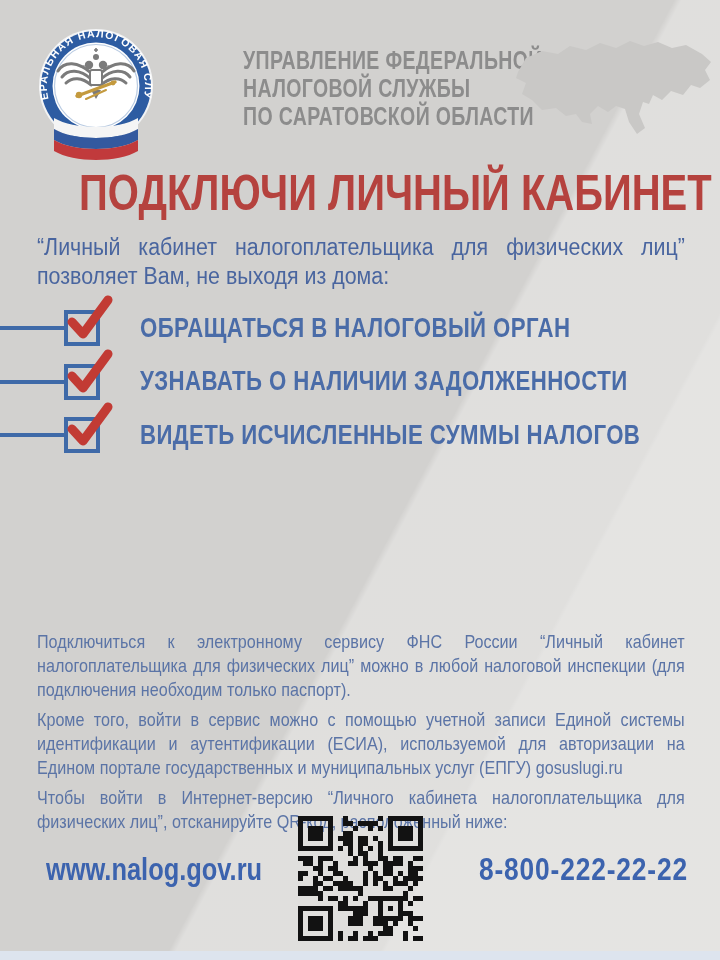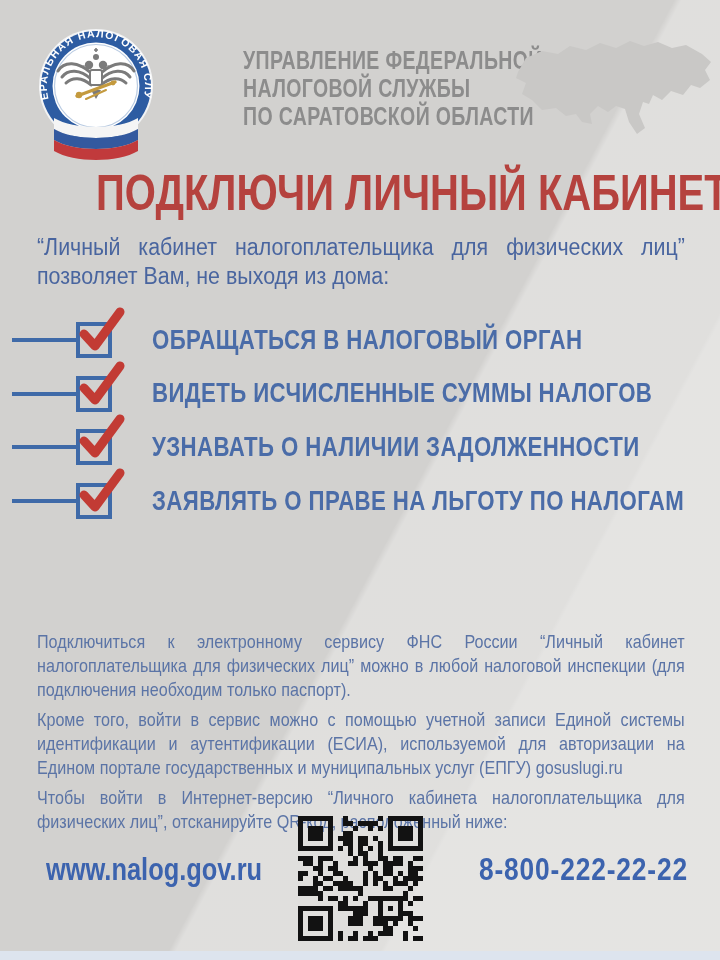--- a/index.html
+++ b/index.html
@@ -17,33 +17,33 @@
 
   .org{position:absolute; left:208px; top:46px;margin-left:35px;}
   .org .line{
     display:block; font-size:26px; font-weight:bold; color:#8c8c8c;
     line-height:28px; letter-spacing:.5px; white-space:nowrap;
     transform:scaleX(.75); transform-origin:left center;
   }
 
   .map{position:absolute; left:512px; top:38px; width:202px; height:100px;}
 
-  .title{position:absolute; left:17px; right:0; top:166px; margin:0; text-align:center; line-height:54px;}
+  .title{position:absolute; left:0; right:0; top:166px; margin:0; text-align:center; line-height:54px;}
   .title span{
     display:inline-block; font-size:50px; font-weight:bold; color:#b5423e;
     white-space:nowrap; transform:scaleX(.8); transform-origin:center;
   }
 
   .intro{
     position:absolute; left:37px; top:233px; width:712px; margin:0;
     font-size:23.5px; line-height:28.5px; color:#49659f; text-align:justify;
     transform:scaleX(.91); transform-origin:left top;
   }
 
-  .checklist{position:absolute; left:0; right:0; top:300px; margin:12px; padding:0; list-style:none;}
+  .checklist{position:absolute; left:0; right:0; top:300px; margin:0; padding:0; list-style:none;}
   .row{position:relative; height:53.6px;}
   .rule{position:absolute; left:0; top:26px; width:66px; height:4px; background:#3f6aa8;}
   .box{position:absolute; left:64px; top:10px; width:28px; height:28px; border:4px solid #3f6aa8; background:transparent;}
   .check{position:absolute; left:64px; top:-6px; width:50px; height:50px;}
   .label{
     position:absolute; left:140px; top:50%; white-space:nowrap;
     transform:translateY(-50%) scaleX(.78); transform-origin:left center;
     font-size:28.5px; font-weight:bold; color:#4a6ca8; letter-spacing:.5px;
   }
 
@@ -145,37 +145,29 @@
           <path d="M8 28 L19 40 L44 6" fill="none" stroke="#c23b34" stroke-width="9" stroke-linecap="round" stroke-linejoin="round"></path>
         </svg>
       <span class="label">ОБРАЩАТЬСЯ В НАЛОГОВЫЙ ОРГАН</span>
     </li>
     <li class="row">
       <span class="rule"></span>
       <span class="box"></span>
       <svg class="check" viewBox="0 0 50 50">
           <path d="M8 28 L19 40 L44 6" fill="none" stroke="#c23b34" stroke-width="9" stroke-linecap="round" stroke-linejoin="round"></path>
         </svg>
-      <span class="label">ВИДЕТЬ ИСЧИСЛЕННЫЕ СУММЫ НАЛОГОВ</span>
-    </li>
-    <li class="row">
-      <span class="rule"></span>
-      <span class="box"></span>
-      <svg class="check" viewBox="0 0 50 50">
-          <path d="M8 28 L19 40 L44 6" fill="none" stroke="#c23b34" stroke-width="9" stroke-linecap="round" stroke-linejoin="round"></path>
-        </svg>
       <span class="label">УЗНАВАТЬ О НАЛИЧИИ ЗАДОЛЖЕННОСТИ</span>
     </li>
     <li class="row">
       <span class="rule"></span>
       <span class="box"></span>
       <svg class="check" viewBox="0 0 50 50">
           <path d="M8 28 L19 40 L44 6" fill="none" stroke="#c23b34" stroke-width="9" stroke-linecap="round" stroke-linejoin="round"></path>
         </svg>
-      <span class="label">ЗАЯВЛЯТЬ О ПРАВЕ НА ЛЬГОТУ ПО НАЛОГАМ</span>
+      <span class="label">ВИДЕТЬ ИСЧИСЛЕННЫЕ СУММЫ НАЛОГОВ</span>
     </li>
   </ul>
 
   <div class="paras">
     <p>Подключиться к электронному сервису ФНС России “Личный кабинет налогоплательщика для физических лиц” можно в любой налоговой инспекции (для подключения необходим только паспорт).</p>
     <p>Кроме того, войти в сервис можно с помощью учетной записи Единой системы идентификации и аутентификации (ЕСИА), используемой для авторизации на Едином портале государственных и муниципальных услуг (ЕПГУ) gosuslugi.ru</p>
     <p>Чтобы войти в Интернет-версию “Личного кабинета налогоплательщика для физических лиц”, отсканируйте QR-код, расположенный ниже:</p>
   </div>
 
   <div class="website">www.nalog.gov.ru</div>

